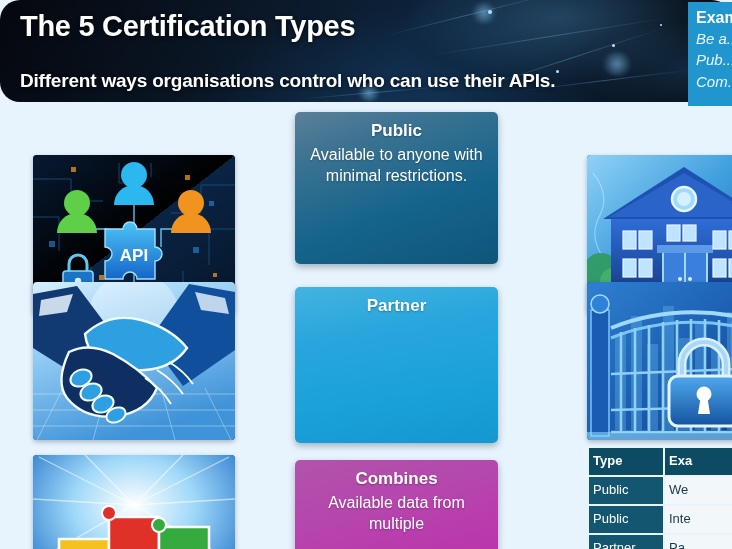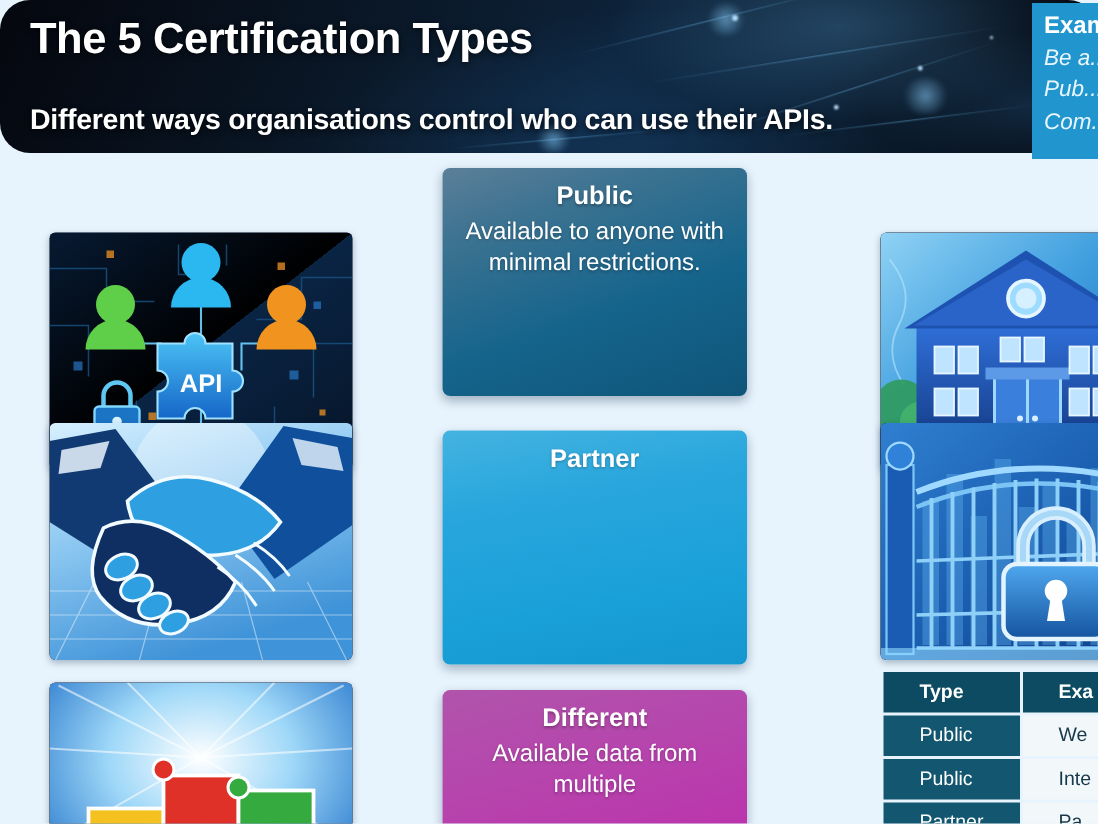--- a/index.html
+++ b/index.html
@@ -177,21 +177,21 @@
     position: absolute;
     left: 587px;
     top: 344px;
     width: 230px;        
     border-collapse: separate;
     border-spacing: 2px;
     font-size: 13px;
   }
   .cmp-table th,
   .cmp-table td {
-    padding: 4px 24px;
+    padding: 4px 4px;
     text-align: left;
     white-space: nowrap;
     line-height: 1.45;
   }
   .cmp-table th {
     background: #0d4b63;
     color: #ffffff;
     font-weight: bold;
   }
   .cmp-table td.type-cell {
@@ -544,21 +544,21 @@
         <circle cx="26" cy="104" r="7"></circle>
           <circle cx="176" cy="124" r="7"></circle>
       </g>
       <g fill="#1857c4" stroke="#ffffff" stroke-width="2">
         <circle cx="152" cy="126" r="7"></circle>
       </g>
     </svg>
   </div>
 
   <div class="card card-composite">
-    <div class="card-title">Different</div>
+    <div class="card-title">Combines</div>
     <div class="card-desc">Available data from multiple</div>
   </div>
 
   <table class="cmp-table">
     <thead>
       <tr>
         <th>Type</th>
         <th>Exa</th>
       </tr>
     </thead>

